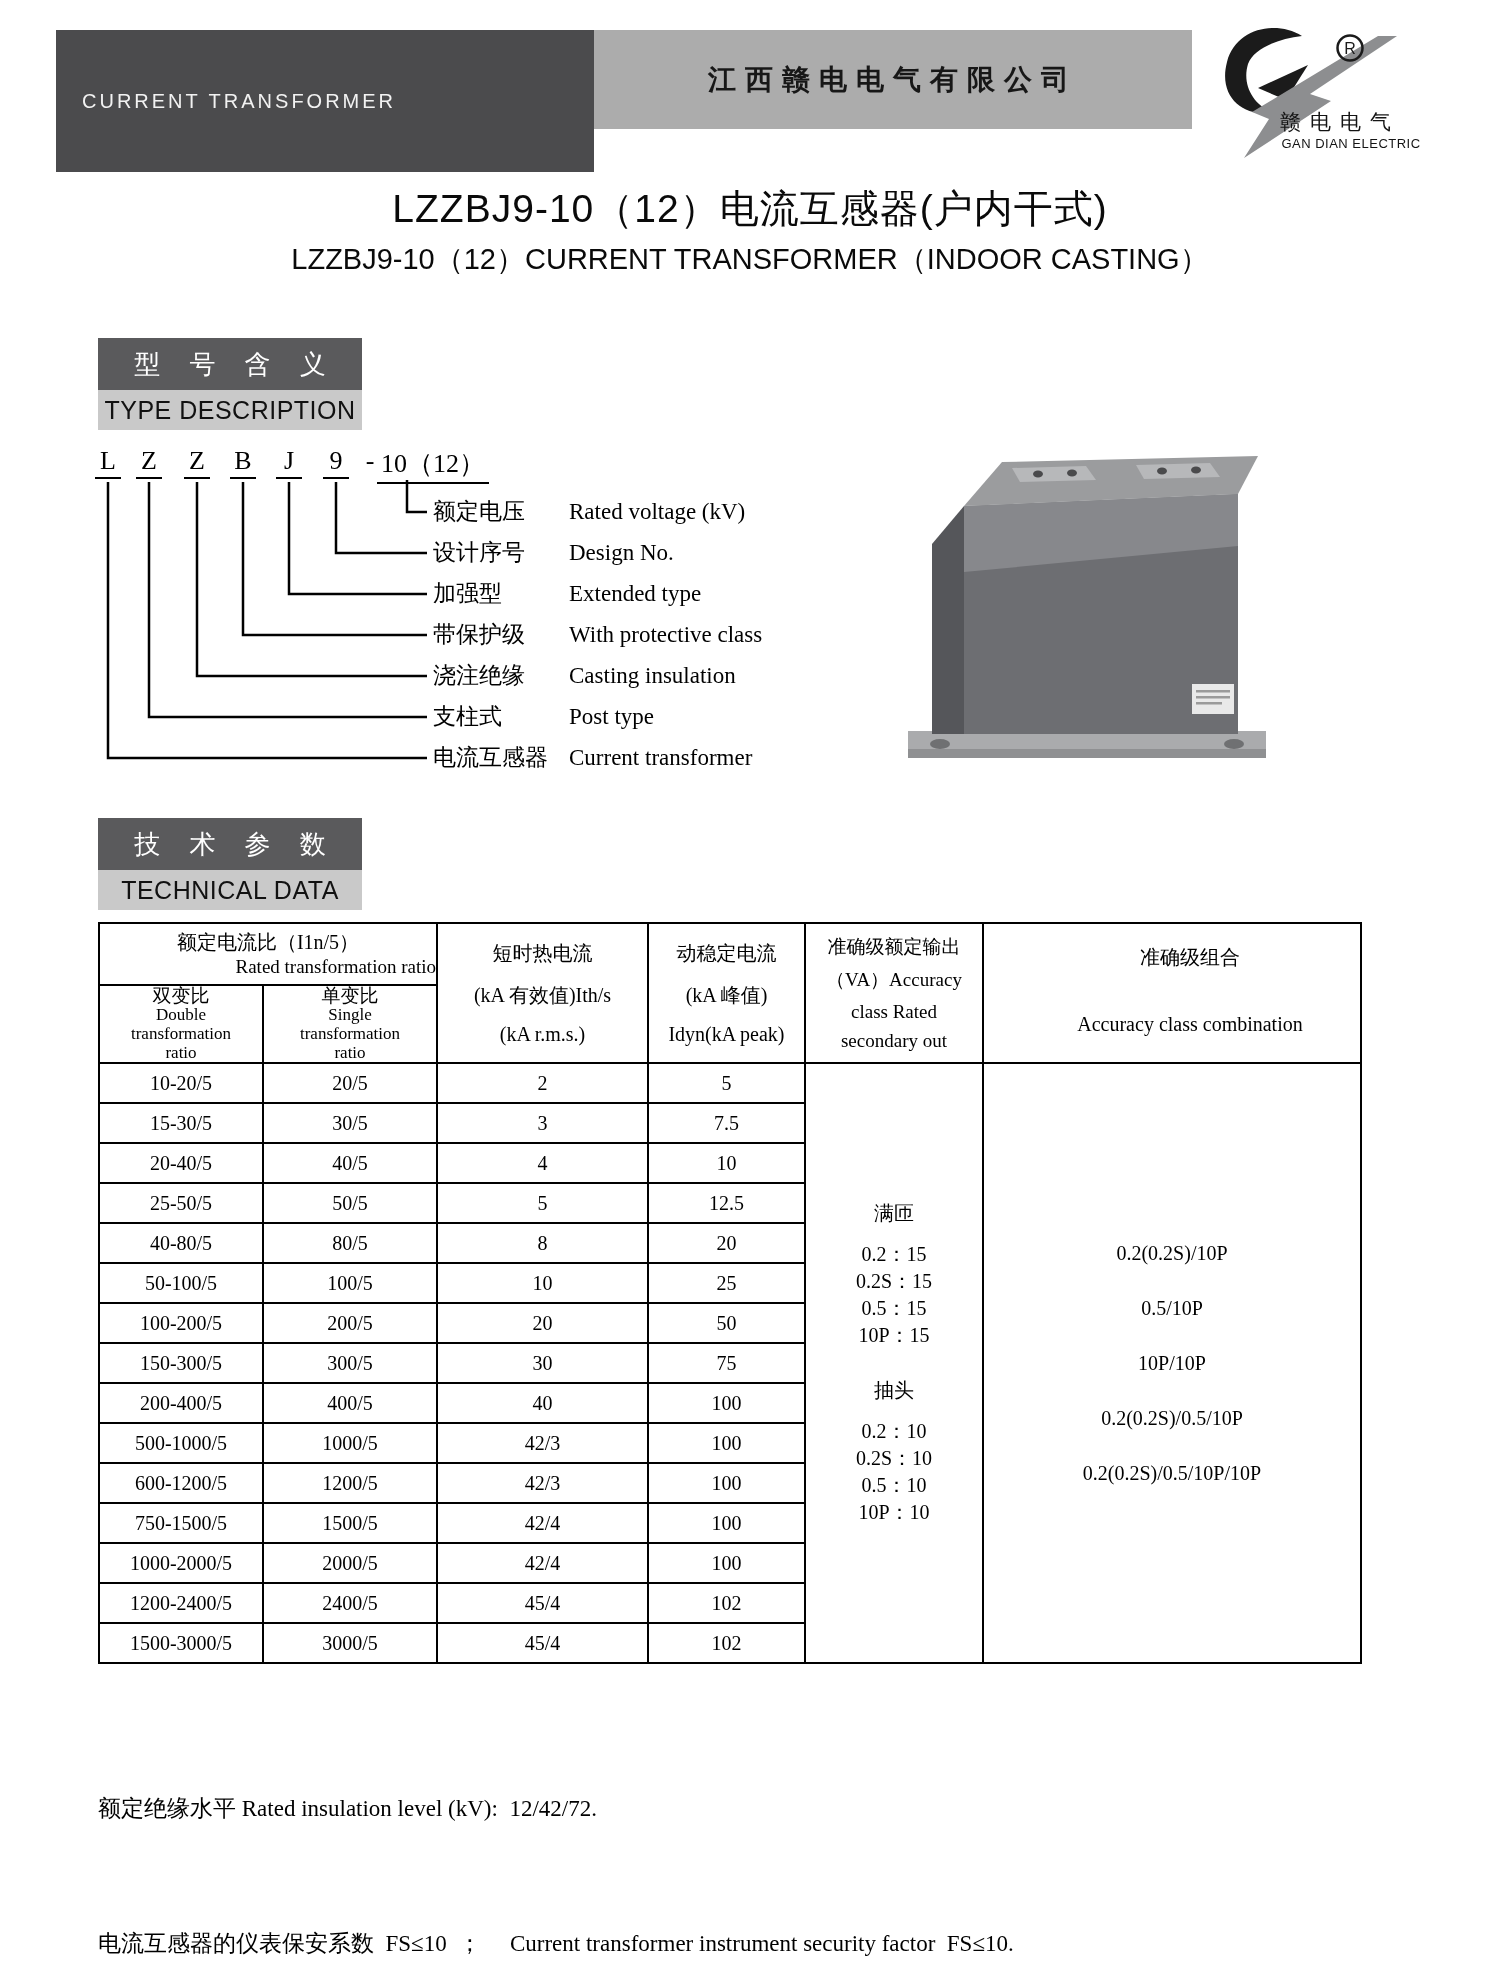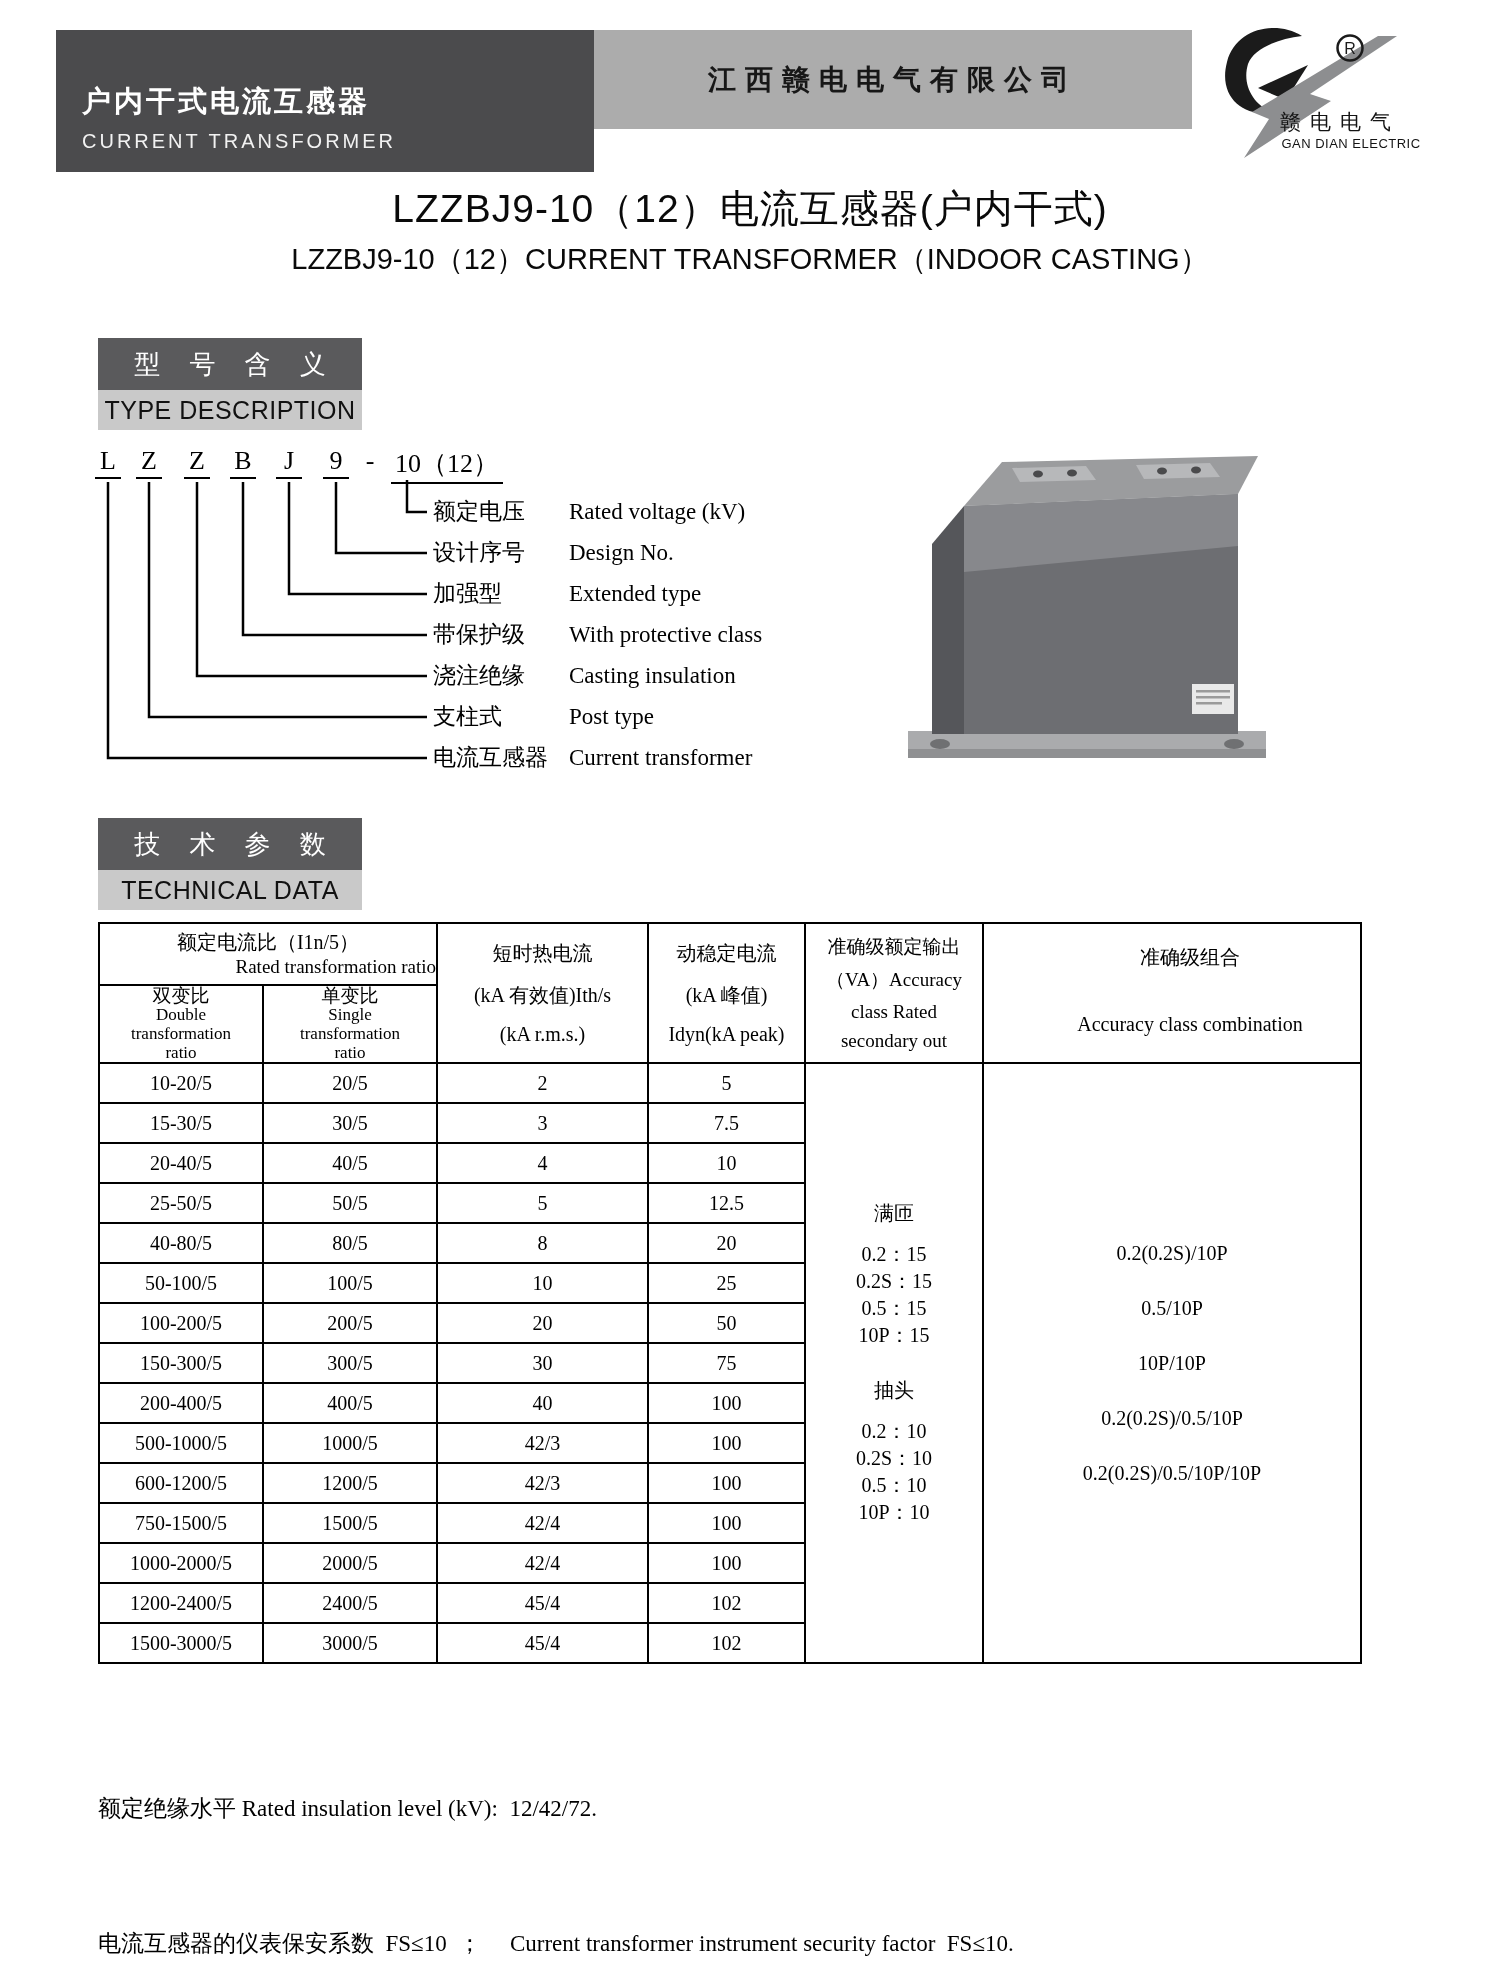--- a/index.html
+++ b/index.html
@@ -73,21 +73,20 @@
   
   .notes{position:absolute;left:98px;top:1696px;width:1350px;font-size:23px;line-height:45px;
          white-space:pre-wrap;color:#000;}
 </style>
 </head>
 <body>
 
 <div class="page">
 
   <div class="hdr-left">
-    <div class="cn">户内干式电流互感器</div>
     <div class="en">CURRENT TRANSFORMER</div>
   </div>
   <div class="hdr-band-cn">
     <span class="t">江西赣电电气有限公司</span>
   </div>
 
   <div class="logo-box">
     <svg class="diag-svg" width="305" height="155" viewBox="0 0 305 155">
       <path d="M112,28 C86,12 46,20 37,54 c-9,34 15,55 46,51 c-21,-9 -31,-29 -25,-49 C64,40 88,31 112,28 Z" fill="#1b1b1b"></path>
       <path d="M68,80 L118,57 L96,92 Z" fill="#1b1b1b"></path>
@@ -117,21 +116,21 @@
       <path d="M54,42  V277 H332"></path>
       <path d="M13,42  V318 H332"></path>
     </svg>
     <span class="code-letter" style="left:0px">L</span>
     <span class="code-letter" style="left:41px">Z</span>
     <span class="code-letter" style="left:89px">Z</span>
     <span class="code-letter" style="left:135px">B</span>
     <span class="code-letter" style="left:181px">J</span>
     <span class="code-letter" style="left:228px">9</span>
     <span class="code-letter noline" style="left:262px">-</span>
-    <span class="code-letter wide" style="left:296px">10（12）</span>
+    <span class="code-letter wide" style="left:282px">10（12）</span>
 
     <div class="diag-row" style="top:56px">
       <span class="diag-cn">额定电压</span>
       <span class="diag-en">Rated voltage (kV)</span>
     </div>
     <div class="diag-row" style="top:97px">
       <span class="diag-cn">设计序号</span>
       <span class="diag-en">Design No.</span>
     </div>
     <div class="diag-row" style="top:138px">

